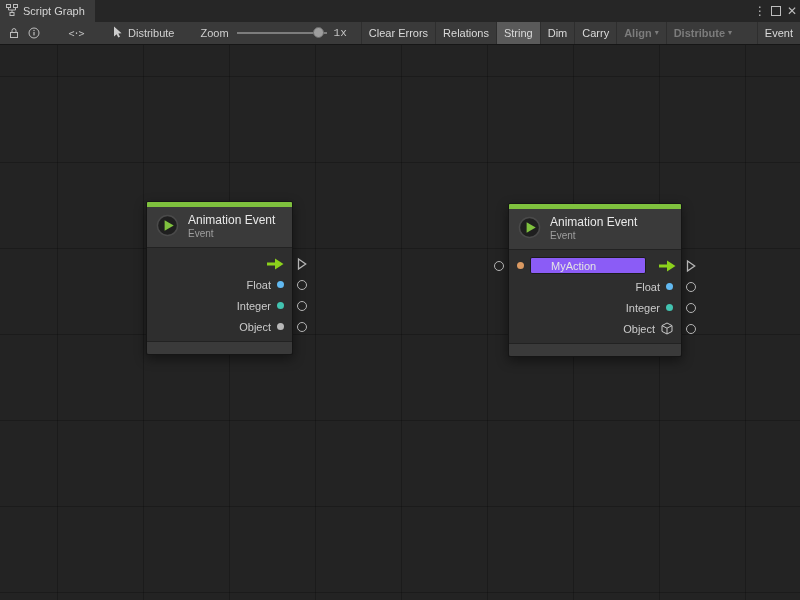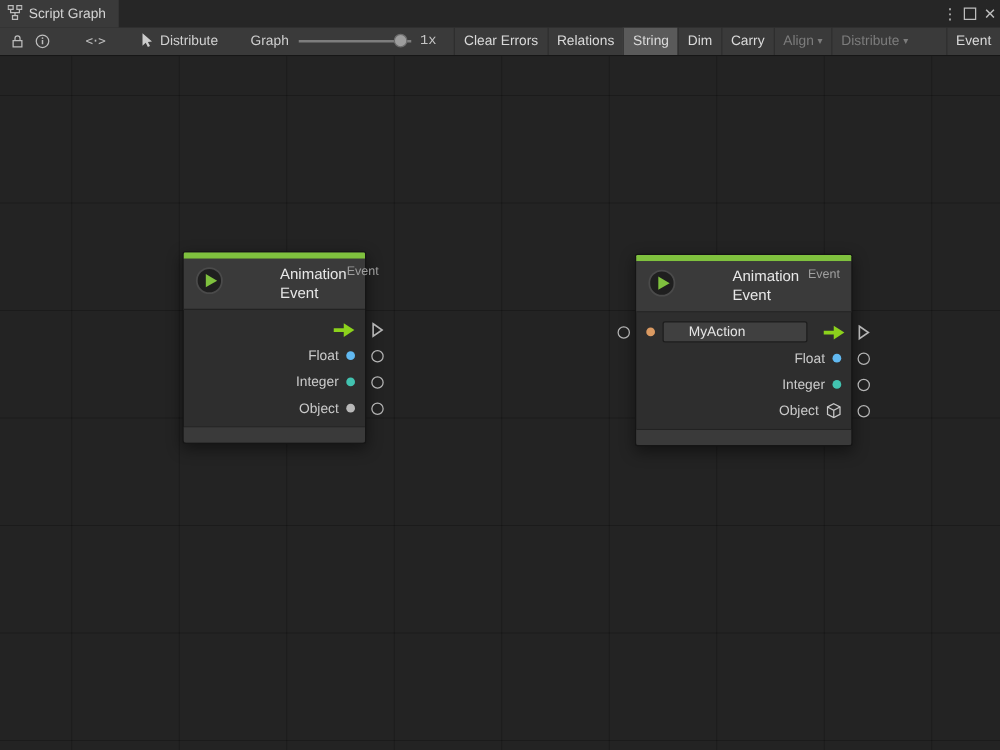--- a/index.html
+++ b/index.html
@@ -20,52 +20,52 @@
   .tool-icon.gap2{margin-right:26px;}
   .code-glyph{font-family:"DejaVu Sans Mono",monospace;font-size:10px;color:#bdbdbd;letter-spacing:-1px;}
   .gameobject{display:flex;align-items:center;gap:5px;margin-right:26px;color:#d2d2d2;}
   .zoom-label{margin-right:8px;color:#cfcfcf;}
   .zoom-slider{position:relative;width:92px;height:22px;margin-right:5px;}
   .zoom-track{position:absolute;left:0;right:2px;top:10px;height:2px;background:#7d7d7d;}
   .zoom-handle{position:absolute;left:76px;top:5px;width:11px;height:11px;border-radius:50%;background:#9d9d9d;border:1px solid #6b6b6b;box-sizing:border-box;}
   .zoom-value{margin-right:14px;color:#c4c4c4;font-family:Liberation Mono, monospace;}
   .tbtn{height:22px;background:transparent;border:none;border-left:1px solid #2e2e2e;color:#dadada;font-size:11px;padding:0 7px;font-family:inherit;display:flex;align-items:center;gap:3px;cursor:default;white-space:nowrap;}
   .tbtn.active{background:#5a5a5a;}
-  .tbtn.disabled{color:#7c7c7c;}
+  .tbtn.disabled{color:#7c7c7c;font-weight:bold;}
   .tbtn.last{margin-left:auto;border-right:none;}
   .caret{font-size:8px;line-height:1;}
 
   
   .canvas{position:absolute;top:45px;left:0;right:0;bottom:0;background-color:#232323;overflow:hidden;
     background-image:
       linear-gradient(to right, rgba(0,0,0,0.24) 1px, transparent 1px),
       linear-gradient(to bottom, rgba(0,0,0,0.24) 1px, transparent 1px);
     background-size:86px 86px;
     background-position:57px 31px;}
 
   
   .node{position:absolute;background:#2e2e2e;border:1px solid #151515;border-radius:2px;box-shadow:0 4px 12px rgba(0,0,0,0.45);}
   .node-strip{height:5px;border-radius:1px 1px 0 0;}
   .node-header{height:40px;background:#3a3a3a;display:flex;align-items:center;padding:0 9px;gap:9px;border-bottom:1px solid #222222;}
-  .node-titles{display:flex;flex-direction:row;line-height:1.25;margin-left:36px;}
+  .node-titles{display:flex;flex-direction:column;line-height:1.25;}
   .node-title{font-size:12px;color:#e8e8e8;}
   .node-subtitle{font-size:10px;color:#9f9f9f;}
   .node-body{padding:5px 0 4px 0;}
   .row{position:relative;height:21px;display:flex;align-items:center;justify-content:flex-end;padding:0 8px;gap:6px;font-size:11px;color:#cbcbcb;}
   .row.start{justify-content:flex-start;}
   .dot{width:7px;height:7px;border-radius:50%;flex:0 0 auto;}
   .spacer{flex:1;}
   .flow-arrow{display:flex;align-items:center;}
   .port{color:#b4b4b4;}
   .port.right{position:absolute;right:-15px;top:50%;transform:translateY(-50%);}
   .port.left{position:absolute;left:-15px;top:50%;transform:translateY(-50%);}
   .port.circ{width:8px;height:8px;border:1px solid #b4b4b4;border-radius:50%;background:transparent;}
   .port.tri{display:flex;align-items:center;}
   .node-footer{height:12px;background:#3a3a3a;border-top:1px solid #222222;border-radius:0 0 2px 2px;}
-  .inline-input{width:74px;height:15px;background:#404040;border:1px solid #1c1c1c;border-radius:2px;color:#e4e4e4;font-size:11px;padding:0 20px;font-family:inherit;box-sizing:content-box;}
+  .inline-input{width:74px;height:15px;background:#8b5cf6;border:1px solid #1c1c1c;border-radius:2px;color:#e4e4e4;font-size:11px;padding:0 20px;font-family:inherit;box-sizing:content-box;}
   .cube{display:flex;align-items:center;}
 </style>
 </head>
 <body>
 
 <div class="window">
 
   <div class="tabbar">
     <div class="tab">
       <span>
@@ -104,21 +104,21 @@
       <span class="code-glyph">&lt;·&gt;</span>
     </span>
     <span class="gameobject">
       <span>
         <svg width="11" height="12" viewBox="0 0 11 12">
           <polygon points="2,0.5 2,10.5 4.6,8.2 6.3,11.6 8,10.8 6.3,7.5 9.6,7.2" fill="#cccccc"></polygon>
         </svg>
       </span>
       <span>Distribute</span>
     </span>
-    <span class="zoom-label">Graph</span>
+    <span class="zoom-label">Zoom</span>
     <span class="zoom-slider">
       <span class="zoom-track"></span>
       <span class="zoom-handle"></span>
     </span>
     <span class="zoom-value">1x</span>
     <button class="tbtn">Clear Errors</button>
     <button class="tbtn">Relations</button>
     <button class="tbtn active">String</button>
     <button class="tbtn">Dim</button>
     <button class="tbtn">Carry</button>

